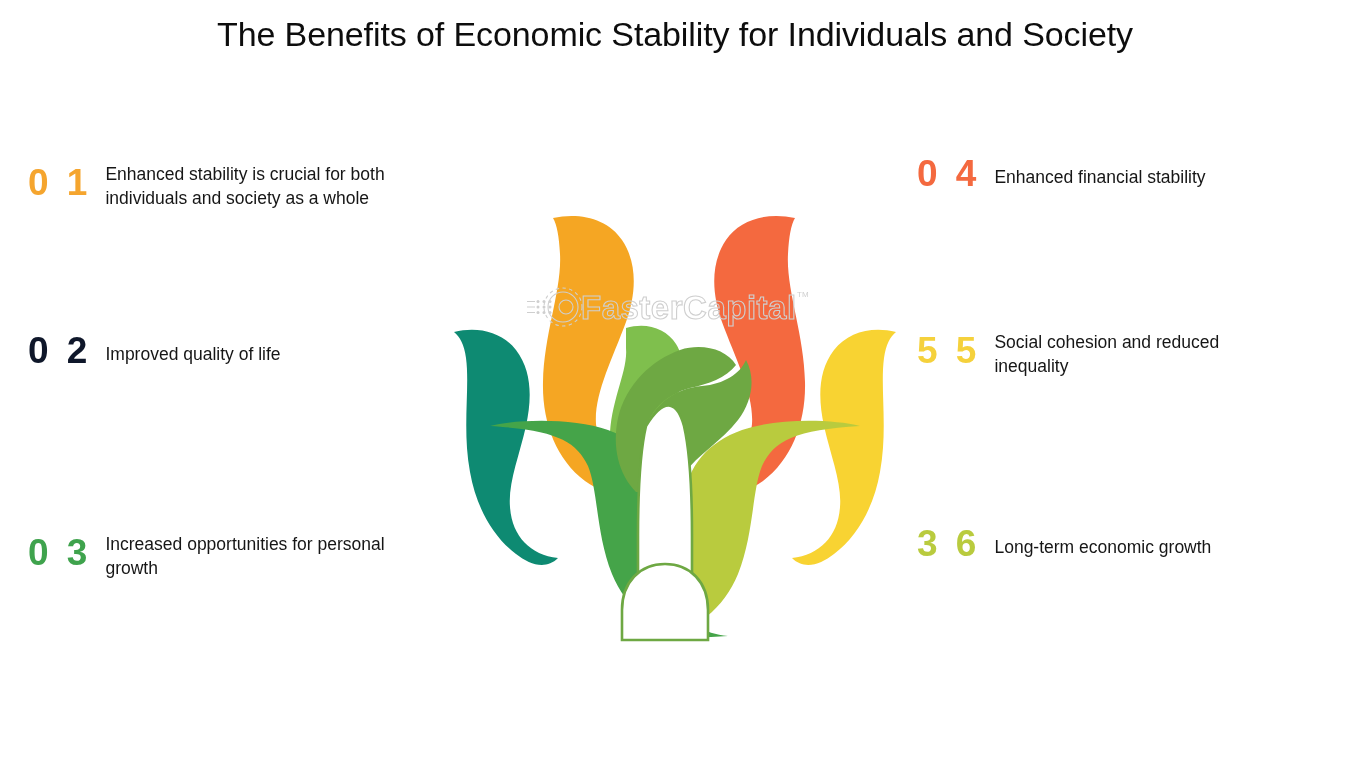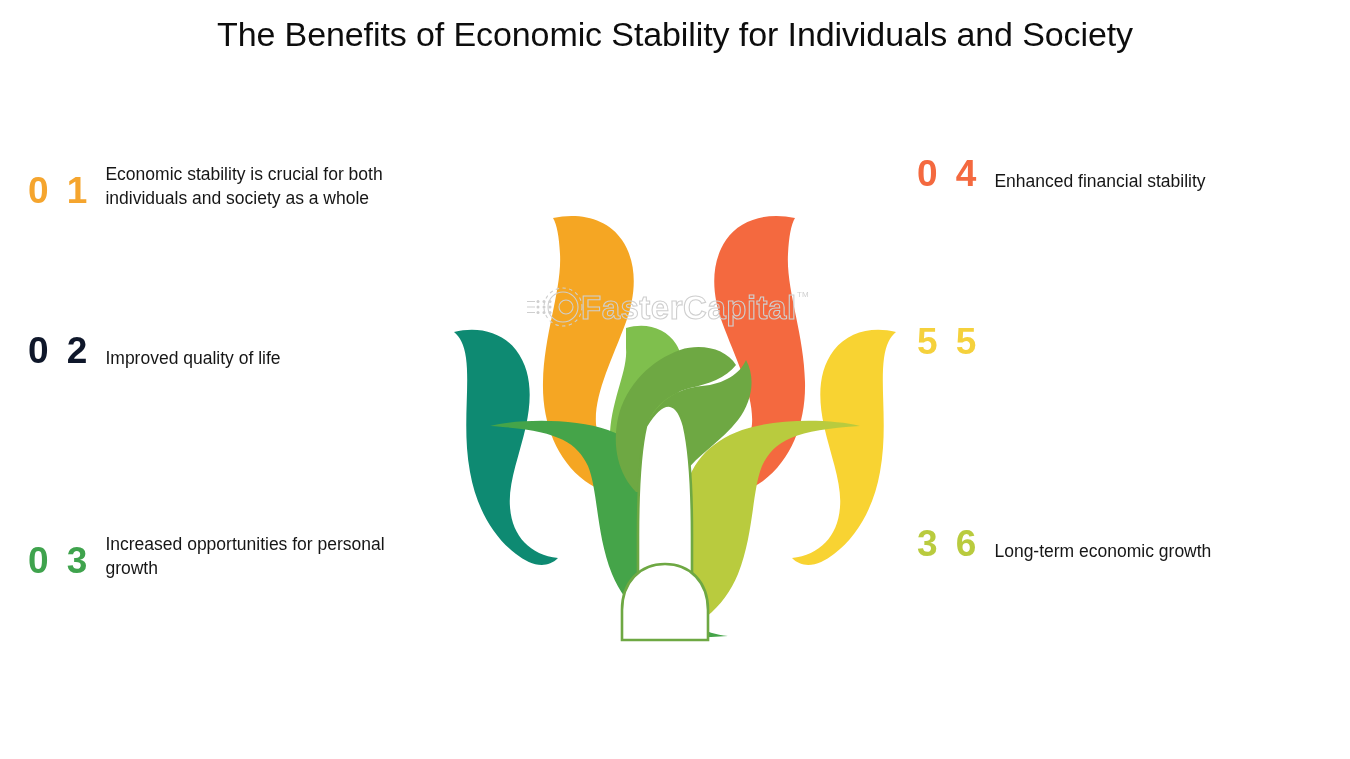--- a/index.html
+++ b/index.html
@@ -32,21 +32,21 @@
     font-weight: 400;
     color: #0d0d0d;
     letter-spacing: -0.1px;
     white-space: nowrap;
   }
 
   
   .item {
     position: absolute;
     display: flex;
-    align-items: flex-end;
+    align-items: center;
   }
   .num {
     font-size: 37px;
     line-height: 38px;
     font-weight: 700;
     letter-spacing: 4px;
     white-space: nowrap;
     flex: 0 0 auto;
     margin-top: -8px;
   }
@@ -177,40 +177,41 @@
         <circle cx="25" cy="29.5" r="1.5" fill="#cfcfcf" stroke="none"></circle>
         <path d="M2,18.5 L10,18.5 M2,24 L10,24 M2,29.5 L10,29.5"></path>
       </g>
       <text class="wm-text" x="56" y="36">FasterCapital</text>
       <text x="272" y="14" font-size="8" fill="#cfcfcf" font-family="Liberation Sans, sans-serif">TM</text>
     </svg>
   </div>
 
   <div class="item col-left" id="item1">
     <span class="num" style="color:#F5A52E">0 1</span>
-    <span class="itxt">Economic stability is crucial for both individuals and society as a whole</span>
+    <span class="itxt">Enhanced stability is crucial for both individuals and society as a whole</span>
   </div>
 
   <div class="item col-left" id="item2">
     <span class="num" style="color:#0f172a">0 2</span>
     <span class="itxt">Improved quality of life</span>
   </div>
 
   <div class="item col-left" id="item3">
     <span class="num" style="color:#3FA34D">0 3</span>
     <span class="itxt">Increased opportunities for personal growth</span>
   </div>
 
   <div class="item col-right" id="item4">
     <span class="num" style="color:#F4693F">0 4</span>
     <span class="itxt">Enhanced financial stability</span>
   </div>
 
   <div class="item col-right" id="item5">
     <span class="num" style="color:#F5D13C">5 5</span>
+    <span class="itxt">Social cohesion and reduced inequality</span>
   </div>
 
   <div class="item col-right" id="item6">
     <span class="num" style="color:#B9CB3E">3 6</span>
     <span class="itxt">Long-term economic growth</span>
   </div>
 
 </div>
 
 </body></html>

